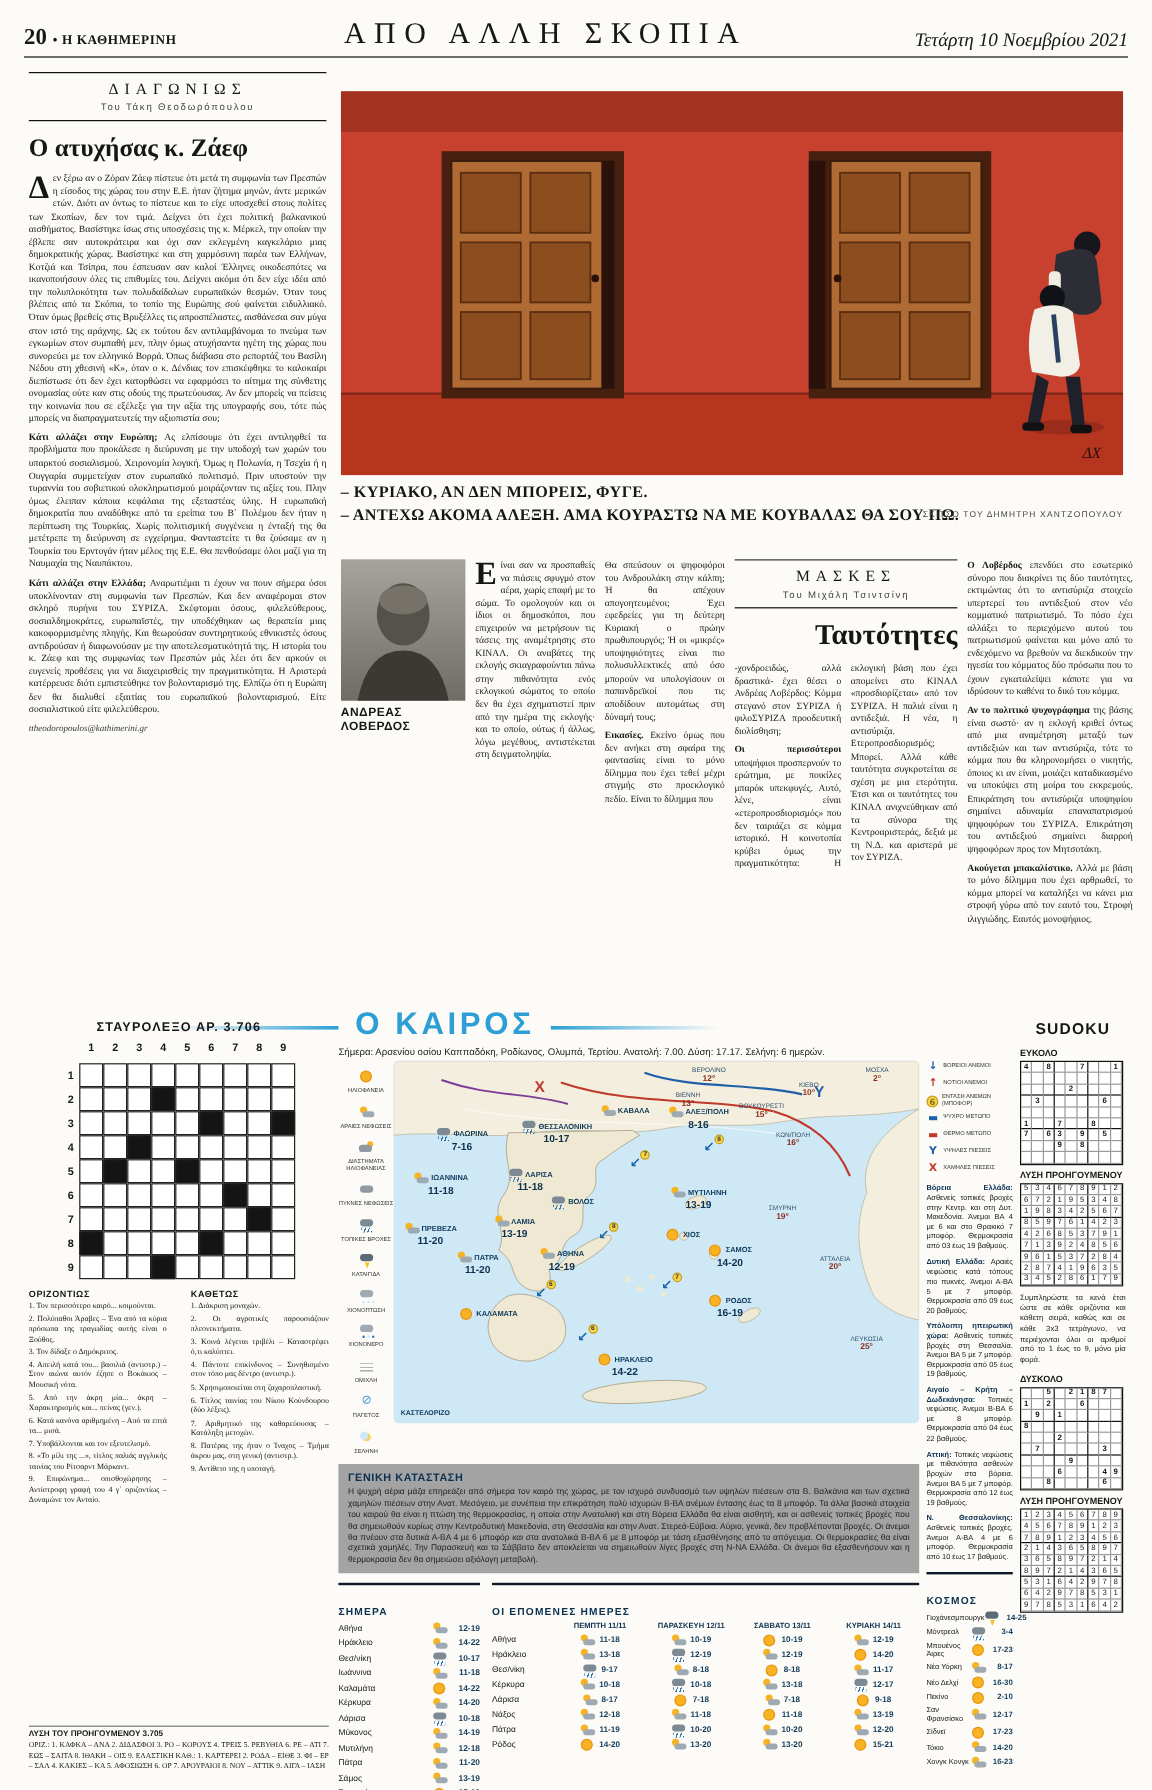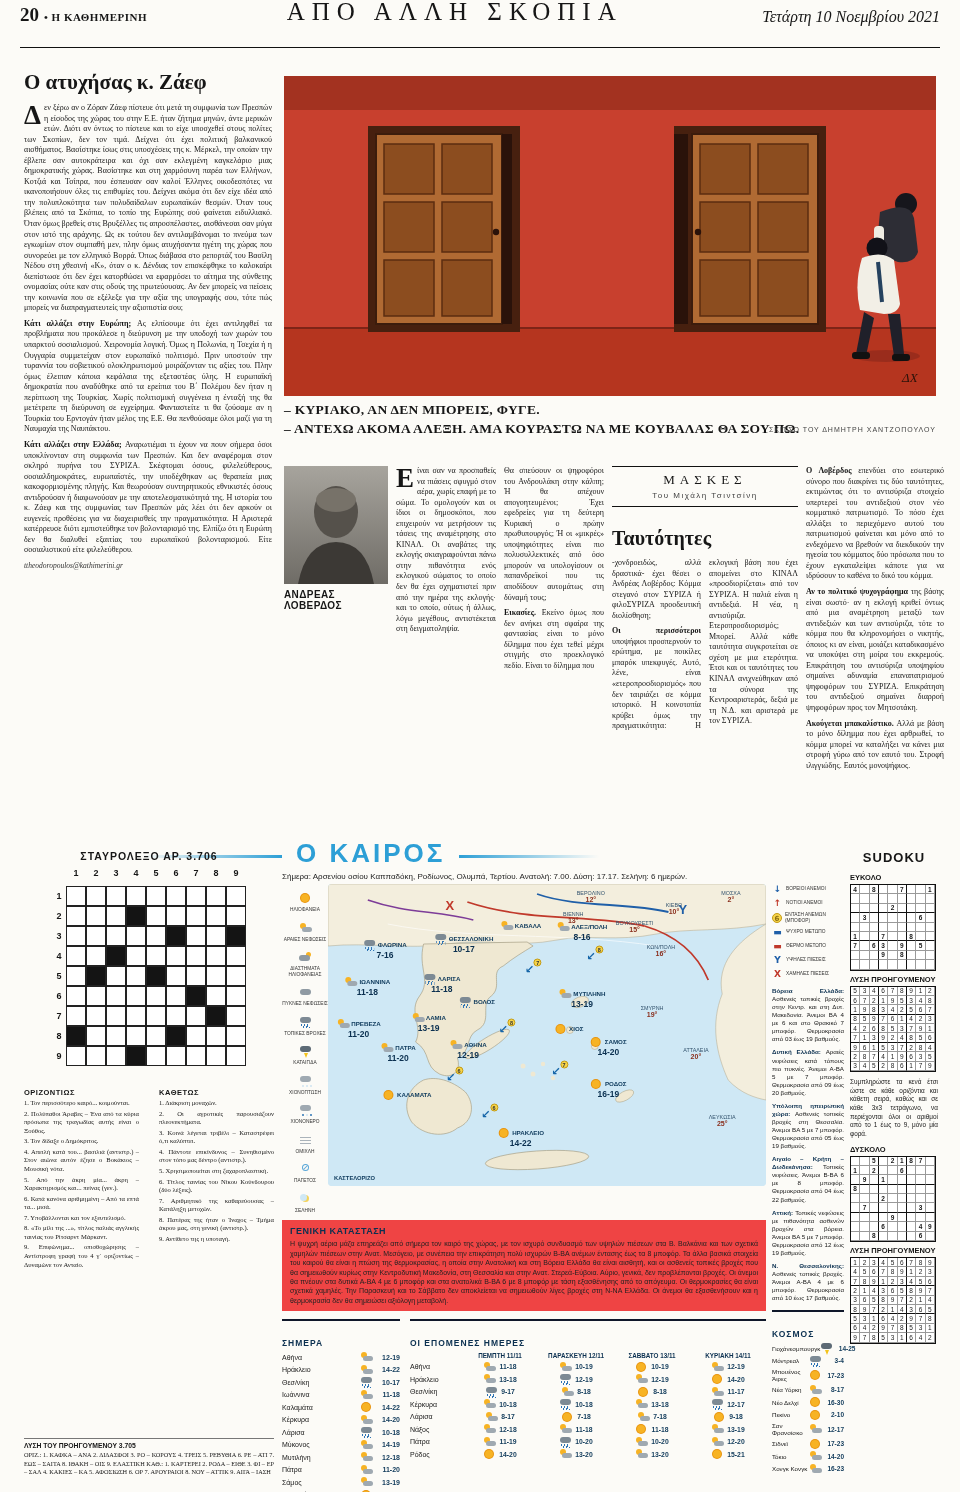--- a/index.html
+++ b/index.html
@@ -2,21 +2,21 @@
 <html><head>
 <meta charset="utf-8">
 <style>
   html,body{margin:0;padding:0;background:#e8e6e0;}
   .page{position:relative;width:960px;height:1492px;margin:0 auto;background:#fcfbf7;overflow:hidden;
         font-family:"Liberation Serif","DejaVu Serif",serif;color:#161616;}
   [data-interactable]{box-sizing:border-box;}
 
   
   .hdr{position:absolute;left:20px;right:20px;top:8px;height:40px;border-bottom:1.5px solid #111;
-       display:flex;align-items:flex-end;justify-content:space-between;padding-bottom:21px;}
+       display:flex;align-items:flex-end;justify-content:space-between;padding-bottom:4px;}
   .hdr-left{display:flex;align-items:baseline;gap:5px;}
   .hdr-page{font-size:19px;font-weight:bold;}
   .hdr-paper{font-size:11px;font-weight:bold;letter-spacing:.5px;}
   .hdr-title{font-size:25px;letter-spacing:7px;font-weight:500;}
   .hdr-date{font-size:16px;font-style:italic;}
 
   
   .diag{position:absolute;left:24px;top:60px;width:248px;height:768px;}
   .kicker-box{border-top:1.2px solid #111;border-bottom:1.2px solid #111;text-align:center;padding:5px 0 6px;}
   .kicker{font-size:13px;letter-spacing:5px;font-weight:500;}
@@ -36,42 +36,42 @@
 
   
   .midband{position:absolute;left:284px;top:466px;width:652px;height:362px;display:grid;
            grid-template-columns:104px 100px 100px 186px 138px;column-gap:8px;}
   .mb-col{overflow:hidden;}
   .photo-frame{width:100%;height:118px;background:#d8d5cf;}
   .photo-frame svg{display:block;width:100%;height:100%;}
   .photo-name{font-size:10px;font-weight:bold;margin:5px 0 8px;letter-spacing:.4px;font-family:"Liberation Sans",sans-serif;}
   .pullquote{font-size:15px;line-height:1.4;font-weight:500;margin-top:14px;}
   .maskes-kicker{margin-bottom:8px;}
-  .maskes-title{font-size:20px;font-weight:600;text-align:left;margin:20px 0 8px;}
+  .maskes-title{font-size:24px;font-weight:600;text-align:right;margin:10px 0 8px;}
   .two-col{column-count:2;column-gap:8px;}
 
   
   .kairos-hdr{position:absolute;left:282px;top:838px;width:560px;}
   .kairos-title{display:inline-block;font-size:26px;font-weight:bold;color:#2d9fd6;letter-spacing:3px;
                 position:relative;padding:0 14px;font-family:"Liberation Sans",sans-serif;}
   .kairos-title::before,.kairos-title::after{content:"";position:absolute;top:55%;width:140px;height:3px;
                 background:linear-gradient(90deg,rgba(45,159,214,0),#2d9fd6);}
   .kairos-title::before{right:100%;}
   .kairos-title::after{left:100%;transform:scaleX(-1);}
   .today-line{font-size:8px;margin-top:3px;color:#222;font-family:"Liberation Sans",sans-serif;}
 
   
   .cw{position:absolute;left:24px;top:850px;width:250px;height:626px;display:flex;flex-direction:column;}
   .cw-title{font-size:10.5px;font-weight:bold;text-align:center;letter-spacing:1px;margin-bottom:4px;font-family:"Liberation Sans",sans-serif;}
   .cw-grid{display:grid;grid-template-columns:14px repeat(9,20px);grid-auto-rows:20px;margin:0 auto;}
   .cw-grid .numcell{font:bold 9px "Liberation Sans",sans-serif;display:flex;align-items:center;justify-content:center;height:13px;}
   .cw-grid .rownum{font:bold 9px "Liberation Sans",sans-serif;display:flex;align-items:center;justify-content:center;}
   .cw-cell{border:0.8px solid #222;background:#fff;}
   .cw-cell.blk{background:#141414;}
-  .cw-clues{display:flex;gap:20px;margin-top:22px;}
+  .cw-clues{display:flex;gap:20px;margin-top:8px;}
   .cw-cluecol{width:50%;}
   .cw-h{font-size:7.5px;font-weight:bold;letter-spacing:.5px;margin:0 0 2px;font-family:"Liberation Sans",sans-serif;}
   .cw-clue{font-size:6.6px;line-height:1.3;margin:0 0 2px;text-align:justify;}
   .cw-sol{margin-top:auto;border-top:1px solid #777;padding-top:3px;}
   .cw-solh{font-size:6.8px;font-weight:bold;margin:0 0 2px;font-family:"Liberation Sans",sans-serif;}
   .cw-solt{font-size:6.3px;line-height:1.3;text-align:justify;margin:0;}
 
   
   .wmain{position:absolute;left:282px;top:884px;width:484px;}
   .map-row{display:flex;}
@@ -83,21 +83,21 @@
   .map-city{position:absolute;transform:translate(-50%,-50%);text-align:center;z-index:3;white-space:nowrap;}
   .mc-name{font:bold 6.2px "Liberation Sans",sans-serif;color:#0e3a5c;display:block;}
   .mc-temp{font:bold 8.5px "Liberation Sans",sans-serif;color:#0b3050;display:block;}
   .map-eu{position:absolute;transform:translate(-50%,-50%);text-align:center;z-index:2;white-space:nowrap;}
   .eu-name{font:5.4px "Liberation Sans",sans-serif;color:#33536e;display:block;}
   .eu-temp{font:bold 7px "Liberation Sans",sans-serif;color:#8a2f1d;display:block;}
   .map-wind{position:absolute;z-index:2;font:bold 11px "DejaVu Sans",sans-serif;color:#1565a8;transform:translate(-50%,-50%);}
   .bf-badge{position:absolute;left:9px;top:-4px;width:8px;height:8px;border-radius:50%;background:#f7d54a;border:.8px solid #c49b16;
             font:bold 5.5px "Liberation Sans",sans-serif;color:#333;display:flex;align-items:center;justify-content:center;}
   .map-inset{position:absolute;left:6px;bottom:5px;font:bold 5.8px "Liberation Sans",sans-serif;color:#0e3a5c;z-index:3;}
-  .general{background:#ef4444;padding:6px 8px;margin-top:2px;}
+  .general{background:#a3a3a3;padding:6px 8px;margin-top:2px;}
   .gen-h{font:bold 9px "Liberation Sans",sans-serif;color:#0b3050;letter-spacing:.5px;margin:0 0 3px;}
   .gen-t{font-size:7px;line-height:1.35;text-align:justify;margin:0;font-family:"Liberation Sans",sans-serif;color:#222;}
 
   
   .tables{display:flex;gap:10px;margin-top:8px;}
   .tbl-h{border-top:2px solid #0f172a;font:bold 8.5px "Liberation Sans",sans-serif;color:#0b3050;
          letter-spacing:1px;padding-top:17px;margin-bottom:4px;}
   .t-today{width:118px;}
   .t-next{width:356px;}
   .trow{display:grid;grid-template-columns:1fr 14px 26px;align-items:center;margin-bottom:2.5px;}
@@ -172,20 +172,24 @@
   <div class="hdr" data-interactable="false">
     <div class="hdr-left" data-interactable="false">
       <span class="hdr-page" data-interactable="false">20</span>
       <span class="hdr-paper" data-interactable="false">• Η ΚΑΘΗΜΕΡΙΝΗ</span>
     </div>
     <div class="hdr-title" data-interactable="false">ΑΠΟ ΑΛΛΗ ΣΚΟΠΙΑ</div>
     <div class="hdr-date" data-interactable="false">Τετάρτη 10 Νοεμβρίου 2021</div>
   </div>
 
   <section class="diag" data-interactable="false">
+    <div class="kicker-box" data-interactable="false">
+      <div class="kicker" data-interactable="false">ΔΙΑΓΩΝΙΩΣ</div>
+      <div class="byline" data-interactable="false">Του Τάκη Θεοδωρόπουλου</div>
+    </div>
     <h1 class="diag-title" data-interactable="false">Ο ατυχήσας κ. Ζάεφ</h1>
     <div id="diagonios-body" data-interactable="false">
         <p class="body-p" data-interactable="false"><span class="dropcap" data-interactable="false">Δ</span>εν ξέρω αν ο Ζόραν Ζάεφ πίστευε ότι μετά τη συμφωνία των Πρεσπών η είσοδος της χώρας του στην Ε.Ε. ήταν ζήτημα μηνών, άντε μερικών ετών. Διότι αν όντως το πίστευε και το είχε υποσχεθεί στους πολίτες των Σκοπίων, δεν τον τιμά. Δείχνει ότι έχει πολιτική βαλκανικού αισθήματος. Βασίστηκε ίσως στις υποσχέσεις της κ. Μέρκελ, την οποίαν την έβλεπε σαν αυτοκράτειρα και όχι σαν εκλεγμένη καγκελάριο μιας δημοκρατικής χώρας. Βασίστηκε και στη χαρμόσυνη παρέα των Ελλήνων, Κοτζιά και Τσίπρα, που έσπευσαν σαν καλοί Έλληνες οικοδεσπότες να ικανοποιήσουν όλες τις επιθυμίες του. Δείχνει ακόμα ότι δεν είχε ιδέα από την πολυπλοκότητα των πολυδαίδαλων ευρωπαϊκών θεσμών. Όταν τους βλέπεις από τα Σκόπια, το τοπίο της Ευρώπης σού φαίνεται ειδυλλιακό. Όταν όμως βρεθείς στις Βρυξέλλες τις απροσπέλαστες, αισθάνεσαι σαν μύγα στον ιστό της αράχνης. Ως εκ τούτου δεν αντιλαμβάνομαι το πνεύμα των εγκωμίων στον συμπαθή μεν, πλην όμως ατυχήσαντα ηγέτη της χώρας που συνορεύει με τον ελληνικό Βορρά. Όπως διάβασα στο ρεπορτάζ του Βασίλη Νέδου στη χθεσινή «Κ», όταν ο κ. Δένδιας τον επισκέφθηκε το καλοκαίρι διεπίστωσε ότι δεν έχει κατορθώσει να εφαρμόσει το αίτημα της σύνθετης ονομασίας ούτε καν στις οδούς της πρωτεύουσας. Αν δεν μπορείς να πείσεις την κοινωνία που σε εξέλεξε για την αξία της υπογραφής σου, τότε πώς μπορείς να διαπραγματευτείς την αξιοπιστία σου;</p>
         <p class="body-p" data-interactable="false"><span class="lead" data-interactable="false">Κάτι αλλάζει στην Ευρώπη; </span>Ας ελπίσουμε ότι έχει αντιληφθεί τα προβλήματα που προκάλεσε η διεύρυνση με την υποδοχή των χωρών του υπαρκτού σοσιαλισμού. Χειρονομία λογική. Όμως η Πολωνία, η Τσεχία ή η Ουγγαρία συμμετείχαν στον ευρωπαϊκό πολιτισμό. Πριν υποστούν την τυραννία του σοβιετικού ολοκληρωτισμού μοιράζονταν τις αξίες του. Πλην όμως έλειπαν κάποια κεφάλαια της εξεταστέας ύλης. Η ευρωπαϊκή δημοκρατία που αναδύθηκε από τα ερείπια του Β΄ Πολέμου δεν ήταν η περίπτωση της Τουρκίας. Χωρίς πολιτισμική συγγένεια η ένταξή της θα μετέτρεπε τη διεύρυνση σε εγχείρημα. Φανταστείτε τι θα ζούσαμε αν η Τουρκία του Ερντογάν ήταν μέλος της Ε.Ε. Θα πενθούσαμε όλοι μαζί για τη Ναυμαχία της Ναυπάκτου.</p>
         <p class="body-p" data-interactable="false"><span class="lead" data-interactable="false">Κάτι αλλάζει στην Ελλάδα; </span>Αναρωτιέμαι τι έχουν να πουν σήμερα όσοι υποκλίνονταν στη συμφωνία των Πρεσπών. Και δεν αναφέρομαι στον σκληρό πυρήνα του ΣΥΡΙΖΑ. Σκέφτομαι όσους, φιλελεύθερους, σοσιαλδημοκράτες, ευρωπαϊστές, την υποδέχθηκαν ως θεραπεία μιας κακοφορμισμένης πληγής. Και θεωρούσαν συντηρητικούς εθνικιστές όσους αντιδρούσαν ή διαφωνούσαν με την αποτελεσματικότητά της. Η ιστορία του κ. Ζάεφ και της συμφωνίας των Πρεσπών μάς λέει ότι δεν αρκούν οι ευγενείς προθέσεις για να διαχειρισθείς την πραγματικότητα. Η Αριστερά κατέρρευσε διότι εμπιστεύθηκε τον βολονταρισμό της. Ελπίζω ότι η Ευρώπη δεν θα διαλυθεί εξαιτίας του ευρωπαϊκού βολονταρισμού. Είτε σοσιαλιστικού είτε φιλελεύθερου.</p>
       </div>
     <div class="email" data-interactable="false">ttheodoropoulos@kathimerini.gr</div>
   </section>
 
   <section class="cartoon" data-interactable="false">

